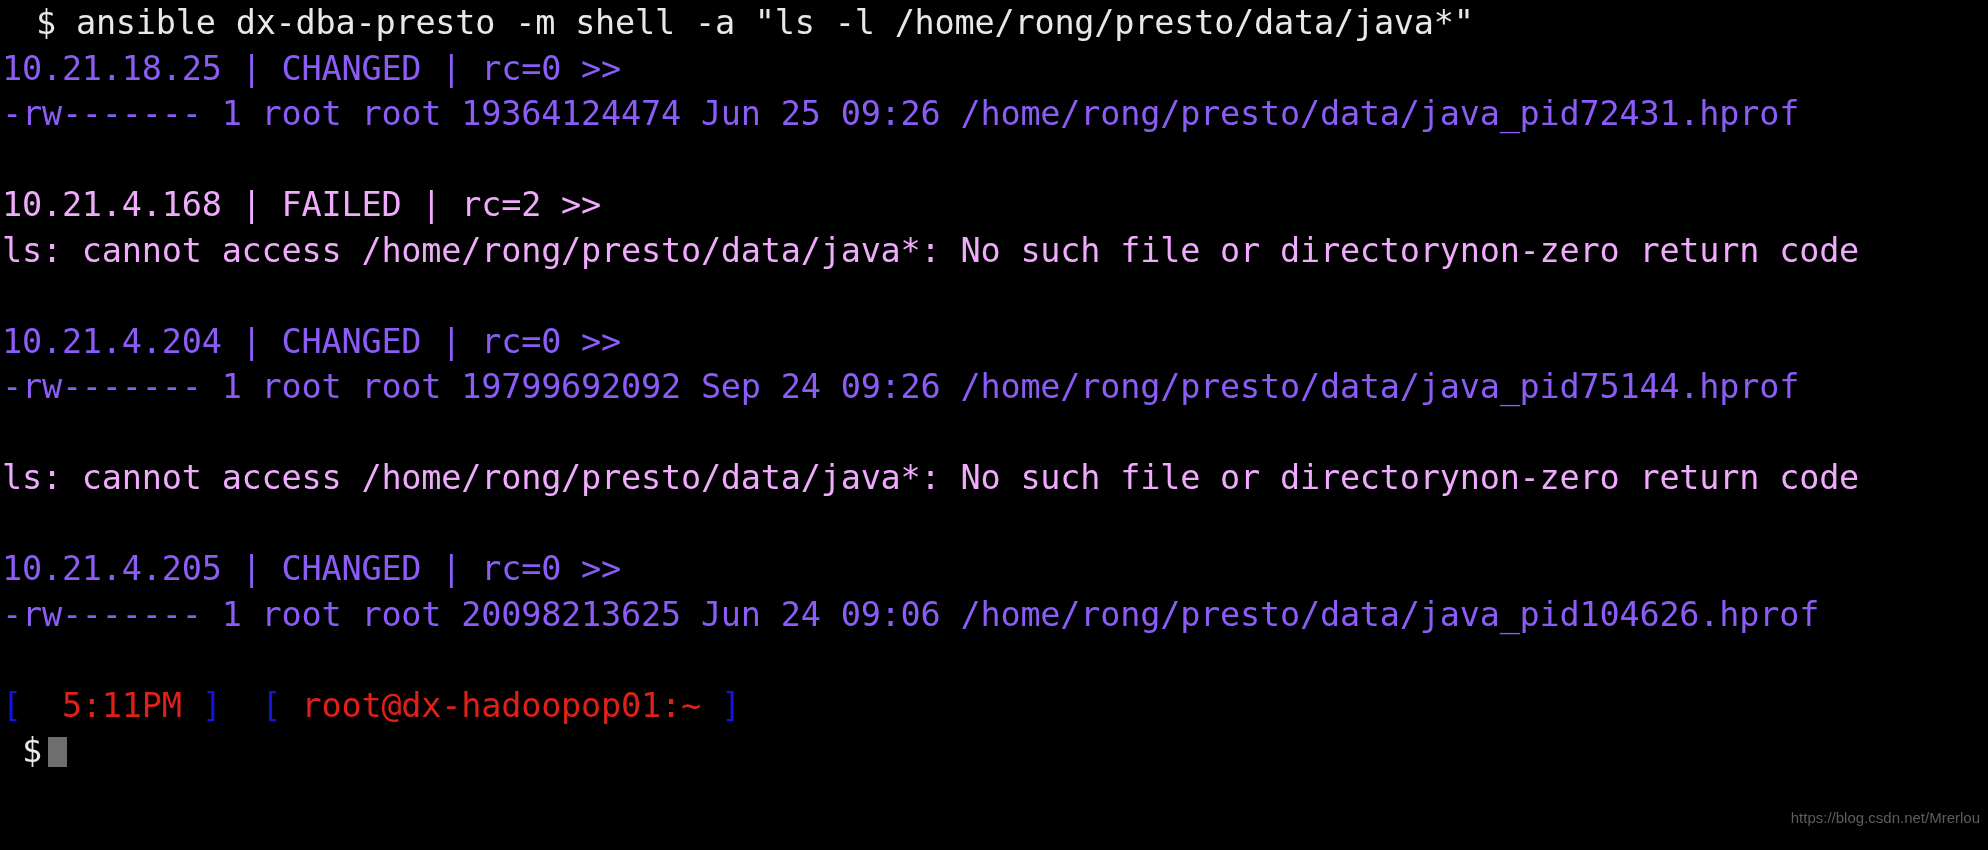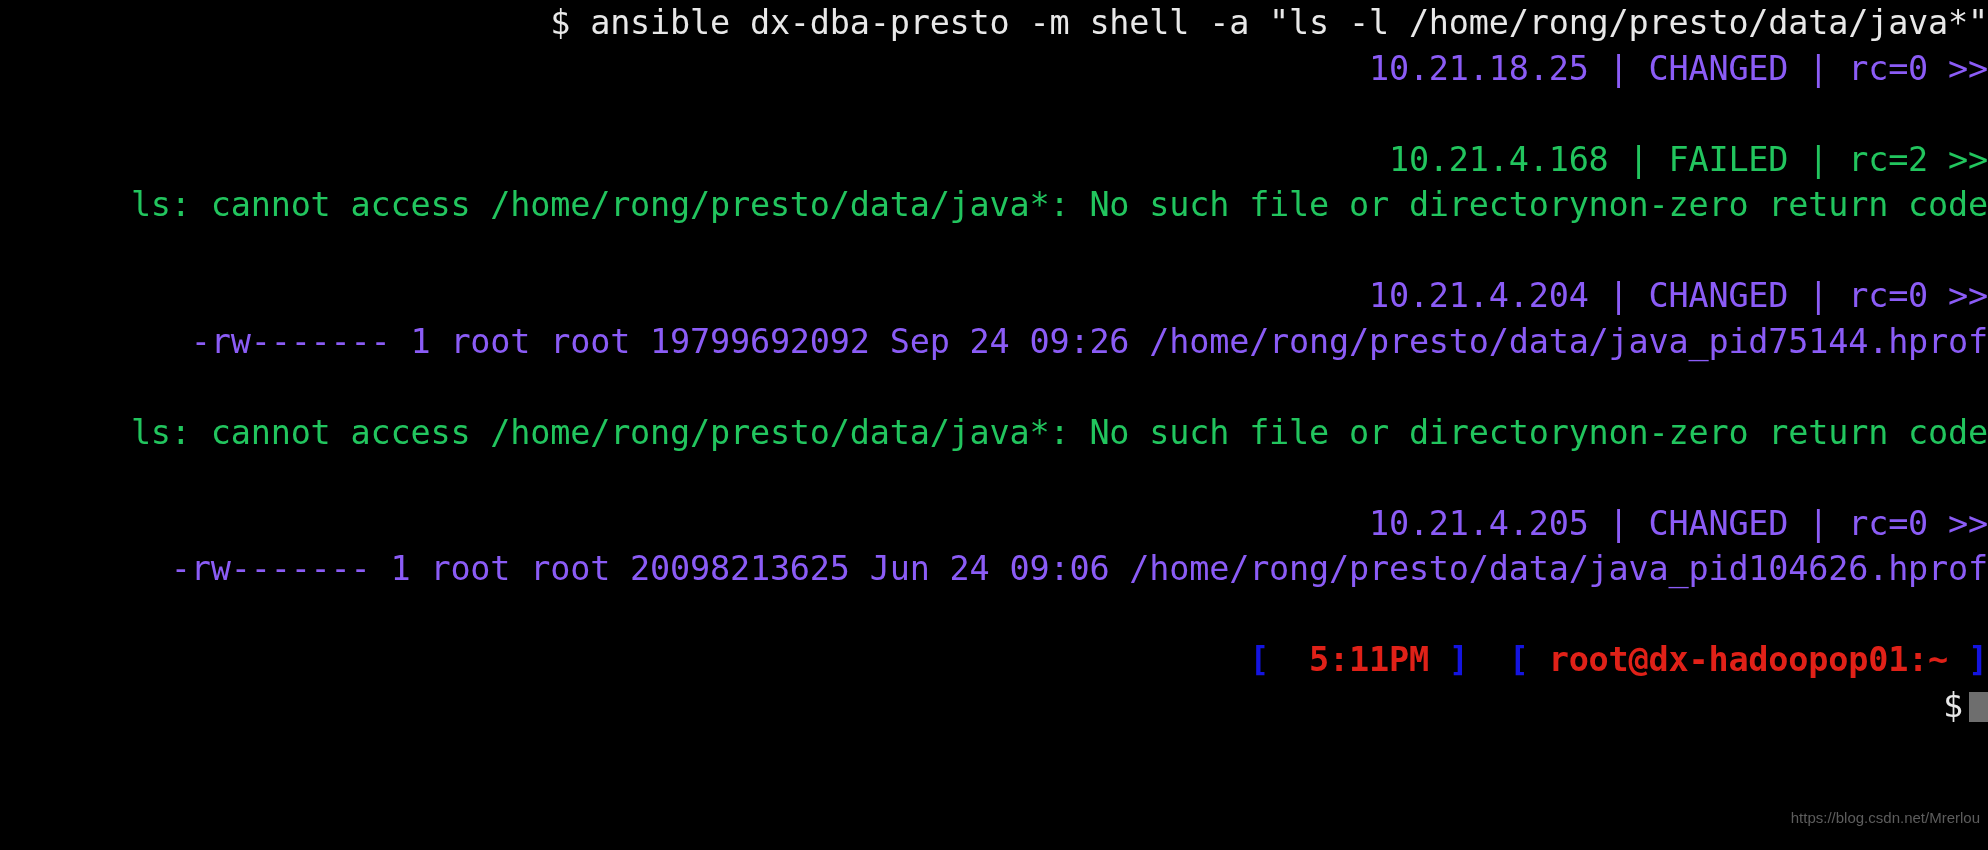--- a/index.html
+++ b/index.html
@@ -15,51 +15,50 @@
     font-family: "DejaVu Sans Mono", "Liberation Mono", monospace;
   }
 
   #terminal {
     position: relative;
     width: 1988px;
     height: 850px;
     background: #000000;
     padding: 0;
     box-sizing: border-box;
-    text-align: right;
   }
 
   .term-line {
     font-family: "DejaVu Sans Mono", "Liberation Mono", monospace;
     font-size: 33.5px;
     line-height: 45.5px;
     height: 45.5px;
     white-space: pre;
     letter-spacing: -0.2px;
     padding-left: 2px;
     box-sizing: border-box;
   }
 
   .blank { height: 45.5px; }
 
   .c-white   { color: #e8e8e8; }
   .c-yellow  { color: #8b5cf6; }
-  .c-red     { color: #22c55e; }
+  .c-red     { color: #f0abfc; }
   .c-bred    { color: #e02118; }
   .c-blue    { color: #1414e0; }
 
   .cmdline { padding-left: 36px; }
 
   .prompt-line {
     font-family: "DejaVu Sans Mono", "Liberation Mono", monospace;
     font-size: 33.5px;
     line-height: 45.5px;
     height: 45.5px;
     white-space: pre;
-    font-weight: bold;
+    font-weight: normal;
     padding-left: 2px;
     letter-spacing: -0.2px;
   }
 
   .last-line {
     font-family: "DejaVu Sans Mono", "Liberation Mono", monospace;
     font-size: 33.5px;
     line-height: 45.5px;
     height: 45.5px;
     white-space: pre;
@@ -89,20 +88,21 @@
   }
 </style>
 </head>
 <body>
 
 <div id="terminal">
 
   <div class="term-line cmdline c-white"><span>$</span> <span>ansible dx-dba-presto -m shell -a "ls -l /home/rong/presto/data/java*"</span></div>
 
   <div class="term-line c-yellow">10.21.18.25 | CHANGED | rc=0 &gt;&gt;</div>
+  <div class="term-line c-yellow">-rw------- 1 root root 19364124474 Jun 25 09:26 /home/rong/presto/data/java_pid72431.hprof</div>
   <div class="blank"></div>
 
   <div class="term-line c-red">10.21.4.168 | FAILED | rc=2 &gt;&gt;</div>
   <div class="term-line c-red">ls: cannot access /home/rong/presto/data/java*: No such file or directorynon-zero return code</div>
   <div class="blank"></div>
 
   <div class="term-line c-yellow">10.21.4.204 | CHANGED | rc=0 &gt;&gt;</div>
   <div class="term-line c-yellow">-rw------- 1 root root 19799692092 Sep 24 09:26 /home/rong/presto/data/java_pid75144.hprof</div>
   <div class="blank"></div>
 

